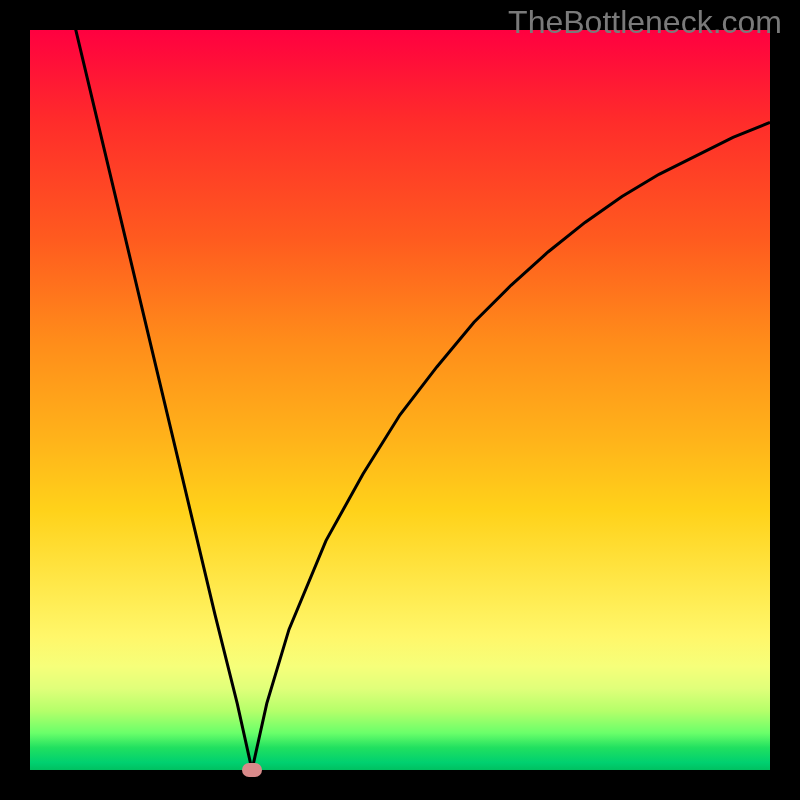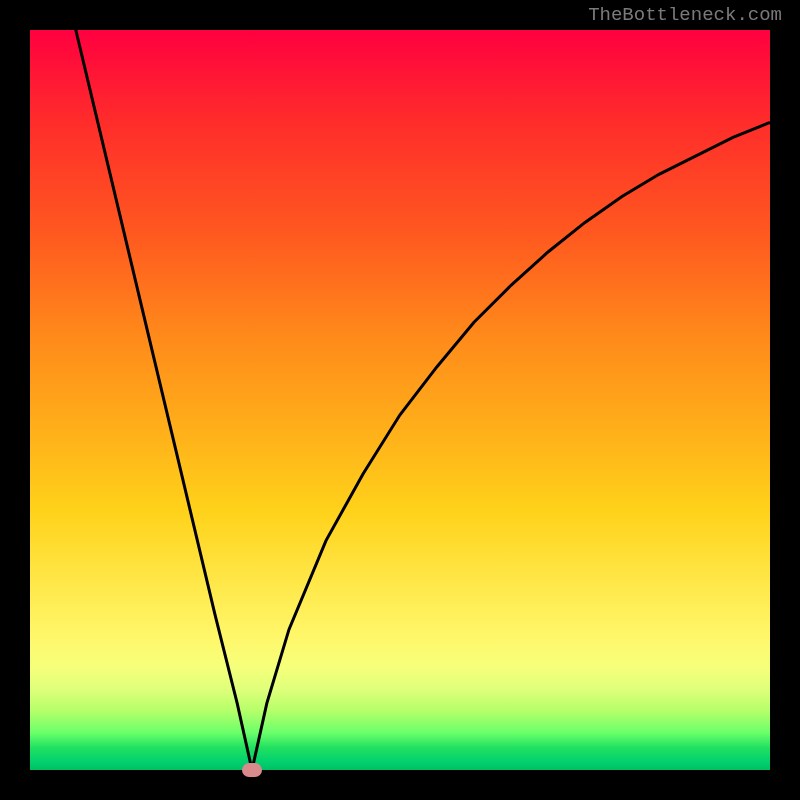--- a/index.html
+++ b/index.html
@@ -2,22 +2,22 @@
 <html><head>
 <meta charset="utf-8">
 <style>
   * { margin: 0; padding: 0; box-sizing: border-box; }
   html, body { width: 800px; height: 800px; overflow: hidden; }
   body { background: #000; position: relative; }
   .watermark {
     position: absolute;
     top: 4px;
     right: 18px;
-    font-family: Liberation Mono, monospace;
-    font-size: 19px;
+    font-family: Liberation Sans, sans-serif;
+    font-size: 32px;
     color: #7a7a7a;
     z-index: 10;
   }
   .plot-area {
     position: absolute;
     left: 30px;
     top: 30px;
     width: 740px;
     height: 740px;
     background: linear-gradient(to bottom,

